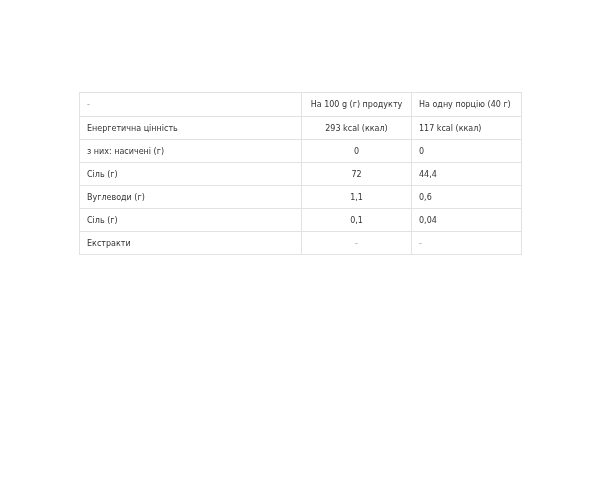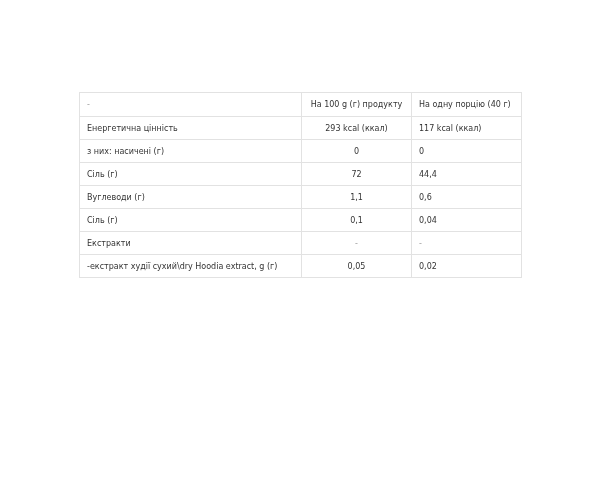--- a/index.html
+++ b/index.html
@@ -75,20 +75,15 @@
       <tr>
         <td class="c1">Сіль (г)</td>
         <td class="c2">0,1</td>
         <td class="c3">0,04</td>
       </tr>
       <tr>
         <td class="c1">Екстракти</td>
         <td class="c2 muted">-</td>
         <td class="c3 muted">-</td>
       </tr>
-      <tr>
-        <td class="c1">-екстракт худії сухий\dry Hoodia extract, g (г)</td>
-        <td class="c2">0,05</td>
-        <td class="c3">0,02</td>
-      </tr>
     </tbody>
   </table>
 </div>
 
 </body></html>

